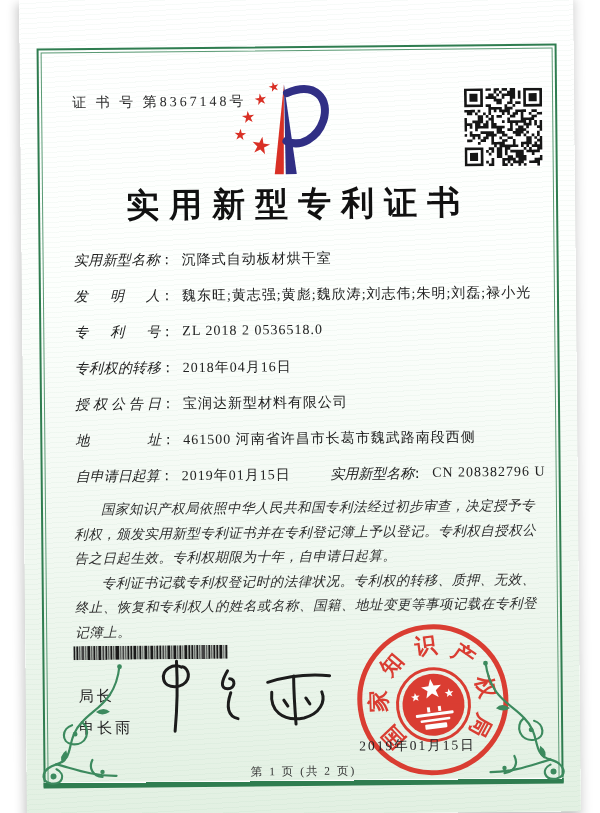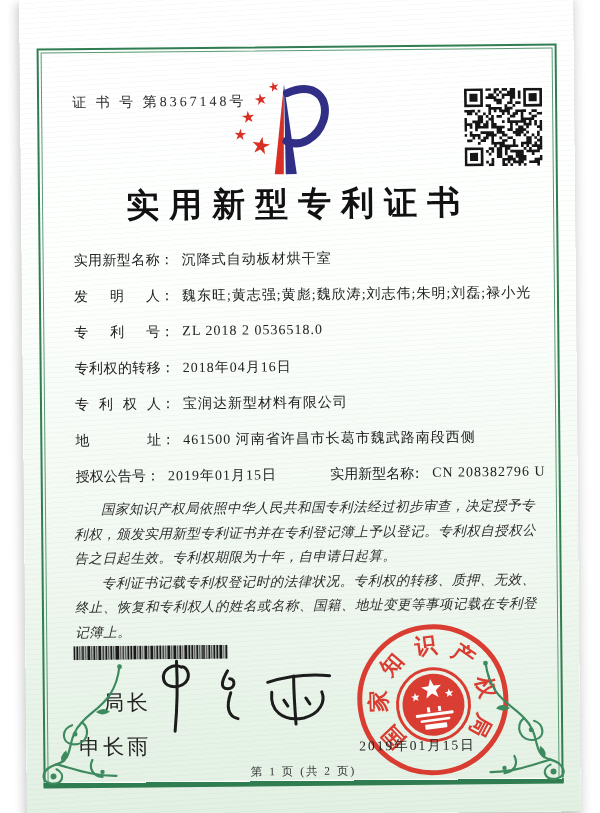--- a/index.html
+++ b/index.html
@@ -33,34 +33,34 @@
   .logo { position:absolute; left:204px; top:82px; width:150px; height:104px; }
   .logo .star { position:absolute; color:#d93025; line-height:1; }
 
   .qr { position:absolute; left:444px; top:94px; width:78px; height:78px; background:#fff; }
 
   .title { position:absolute; left:0; top:186px; width:100%; text-align:center;
     font-size:33px; font-weight:bold; letter-spacing:10px; color:#111; }
 
   .fields { position:absolute; left:52px; top:254px; width:470px; font-size:14px; color:#222; }
   .field-row { height:36px; display:flex; align-items:flex-start; white-space:nowrap; }
-  .field-label { display:inline-block; width:86px; text-align:justify; text-align-last:justify; }
+  .field-label { display:inline-block; width:86px; text-align:justify; text-align-last:justify;font-style:italic; }
   .field-colon { margin-right:8px; }
   .field-value { letter-spacing:1px; }
   .grant-pair2 { margin-left:38px; display:flex; }
 
   .paragraphs { position:absolute; left:50px; top:500px; width:462px;
     font-size:13.5px; line-height:1.82; color:#2e2e2e; font-style:italic;
     letter-spacing:0.5px; }
   .paragraphs p { text-indent:2em; }
 
   .barcode { position:absolute; left:48px; top:648px; width:156px; height:14px; }
 
-  .signer { position:absolute; left:53px; top:683px; font-size:21px;
-    letter-spacing:3px; color:#222; line-height:2.1;text-align:right; }
+  .signer { position:absolute; left:53px; top:683px; font-size:15px;
+    letter-spacing:3px; color:#222; line-height:2.1; }
 
   .signature { position:absolute; left:118px; top:652px; width:210px; height:100px; }
 
   .seal { position:absolute; left:328px; top:626px; width:158px; height:158px;
     transform:rotate(-7deg); opacity:0.93; }
   .seal-date { position:absolute; left:333px; top:742px; font-size:13.5px;
     letter-spacing:2px; color:#222; }
 
   .footer { position:absolute; left:0; top:768px; width:100%; text-align:center;
     font-size:11.5px; letter-spacing:2px; color:#333; }
@@ -118,31 +118,31 @@
       <span class="field-label">专利号</span>
         <span class="field-colon">：</span>
       <span class="field-value">ZL 2018 2 0536518.0</span>
     </div>
     <div class="field-row">
       <span class="field-label">专利权的转移</span>
         <span class="field-colon">：</span>
       <span class="field-value">2018年04月16日</span>
     </div>
     <div class="field-row">
-      <span class="field-label">专利权人</span>
+      <span class="field-label">授权公告日</span>
         <span class="field-colon">：</span>
       <span class="field-value">宝润达新型材料有限公司</span>
     </div>
     <div class="field-row">
       <span class="field-label">地址</span>
         <span class="field-colon">：</span>
       <span class="field-value">461500 河南省许昌市长葛市魏武路南段西侧</span>
     </div>
     <div class="field-row">
-      <span class="field-label">授权公告号</span>
+      <span class="field-label">自申请日起算</span>
         <span class="field-colon">：</span>
       <span class="field-value" style="width:152px">2019年01月15日</span>
       <span class="grant-pair2">
         <span class="field-label" style="width:80px">实用新型名称</span>
           <span class="field-colon">：</span>
         <span class="field-value">CN 208382796 U</span>
       </span>
     </div>
   </div>
 

